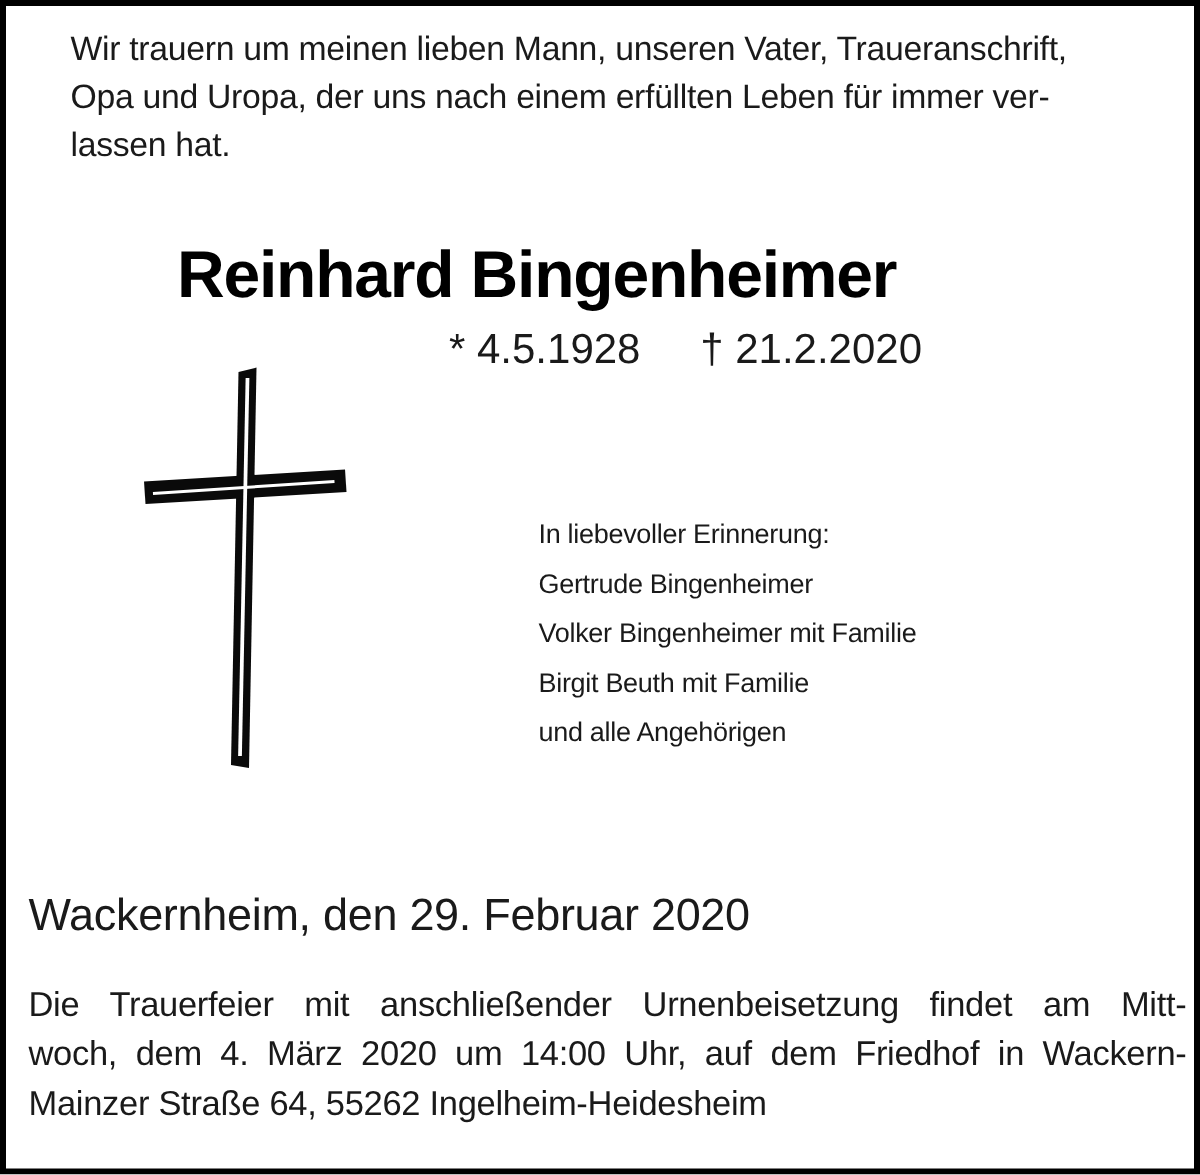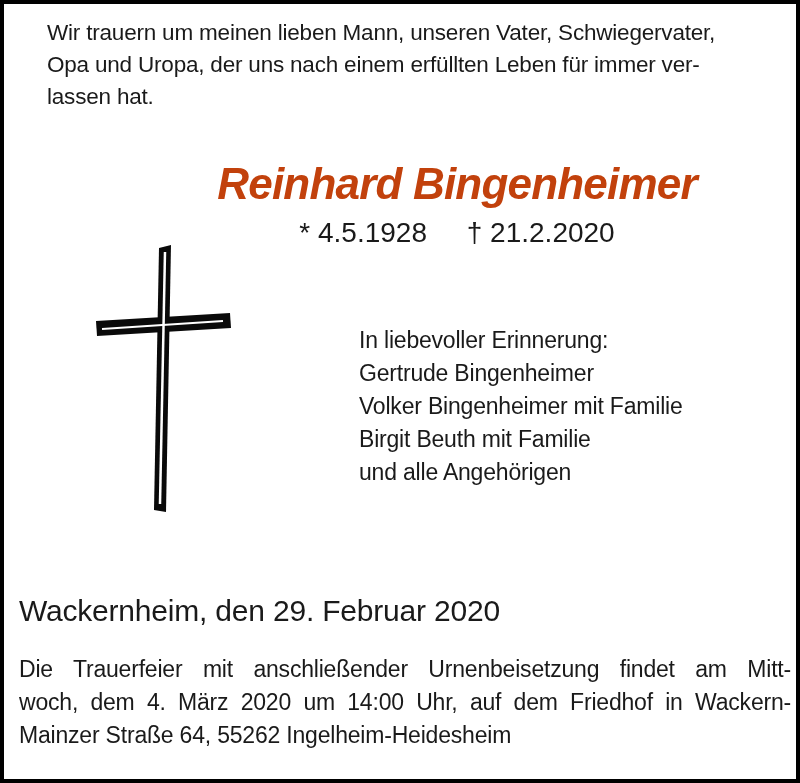--- a/index.html
+++ b/index.html
@@ -26,27 +26,25 @@
     font-size: 22.5px;
     line-height: 32px;
     white-space: pre-line;
     letter-spacing: -0.2px;
   }
   .name-row {
     position: absolute;
     left: 114px;
     right: 0;
     top: 155px;
-    text-align: center;
     font-size: 44px;
     font-weight: bold;
     letter-spacing: -0.8px;
-    color: #c2410c;
+    color: #000000;
     white-space: nowrap;
-    font-style: italic;
   }
   .dates-row {
     position: absolute;
     left: 114px;
     right: 0;
     top: 213px;
     text-align: center;
     font-size: 28px;
     white-space: nowrap;
   }
@@ -56,23 +54,23 @@
   .cross-wrap {
     position: absolute;
     left: 78px;
     top: 236px;
     width: 155px;
     height: 280px;
   }
   .memorial {
     position: absolute;
     left: 355px;
-    top: 320px;
+    top: 336px;
     width: 420px;
-    font-size: 23px;
+    font-size: 18px;
     line-height: 33px;
     white-space: pre-line;
     letter-spacing: -0.2px;
   }
   .place-dateline {
     position: absolute;
     left: 15px;
     top: 590px;
     font-size: 30px;
     letter-spacing: -0.2px;
@@ -95,21 +93,21 @@
     text-align: left;
     text-align-last: left;
     white-space: nowrap;
   }
 </style>
 </head>
 <body>
 
 <div class="page">
 
-  <div class="intro">Wir trauern um meinen lieben Mann, unseren Vater, Schwiegervater,
+  <div class="intro">Wir trauern um meinen lieben Mann, unseren Vater, Traueranschrift,
 Opa und Uropa, der uns nach einem erfüllten Leben für immer ver-
 lassen hat.</div>
 
   <div class="name-row">Reinhard Bingenheimer</div>
 
   <div class="dates-row">
     <span class="birth">* 4.5.1928</span>
     <span class="death">† 21.2.2020</span>
   </div>
 

